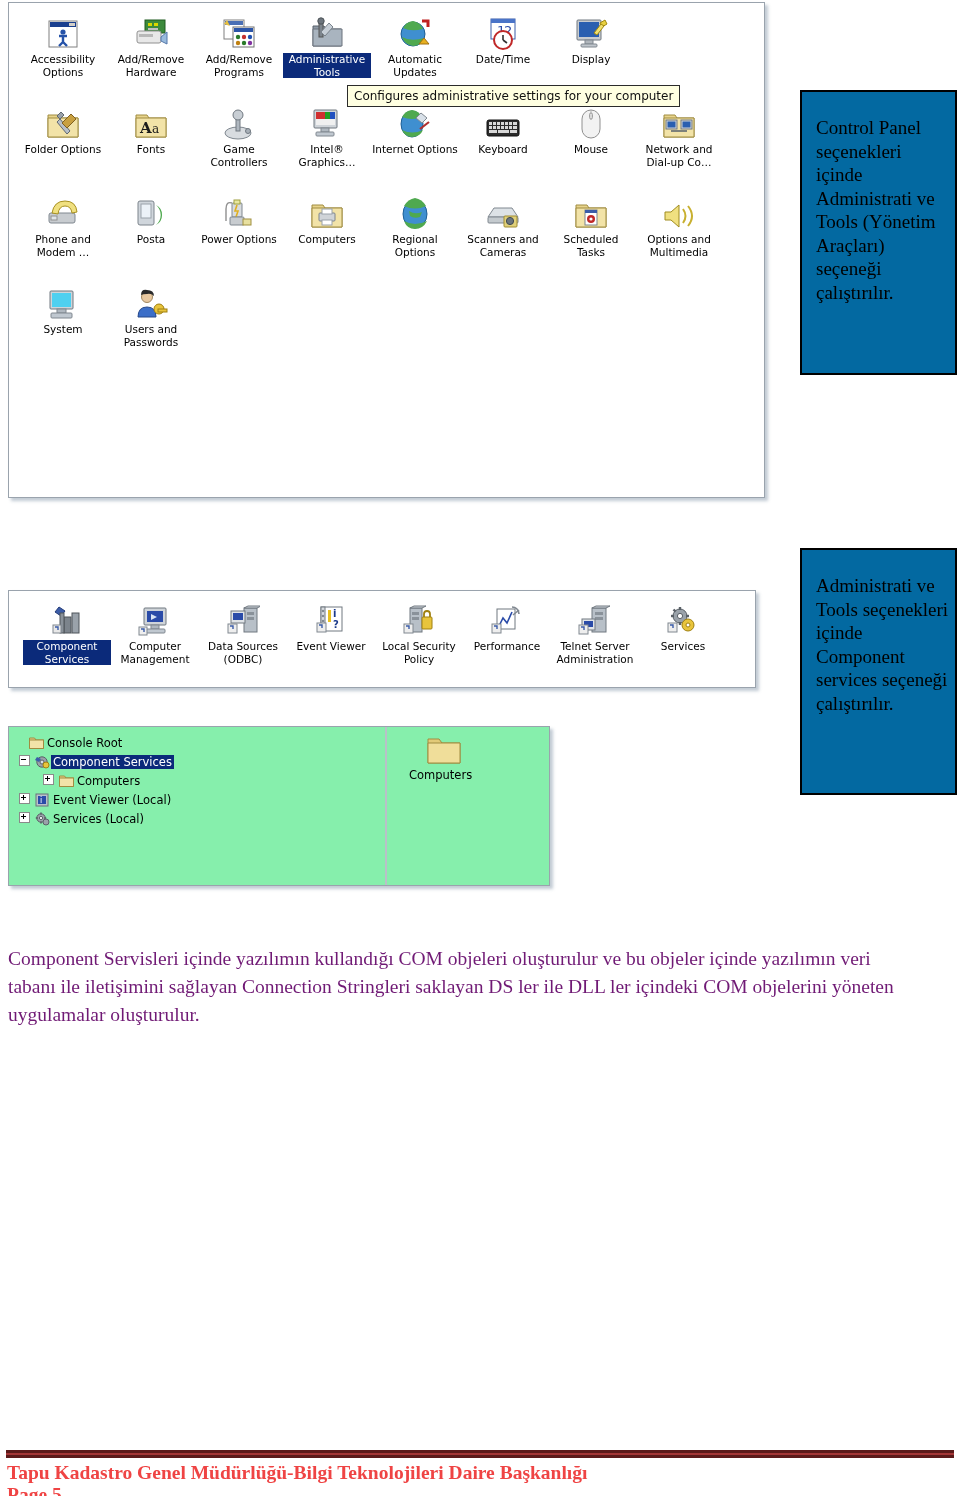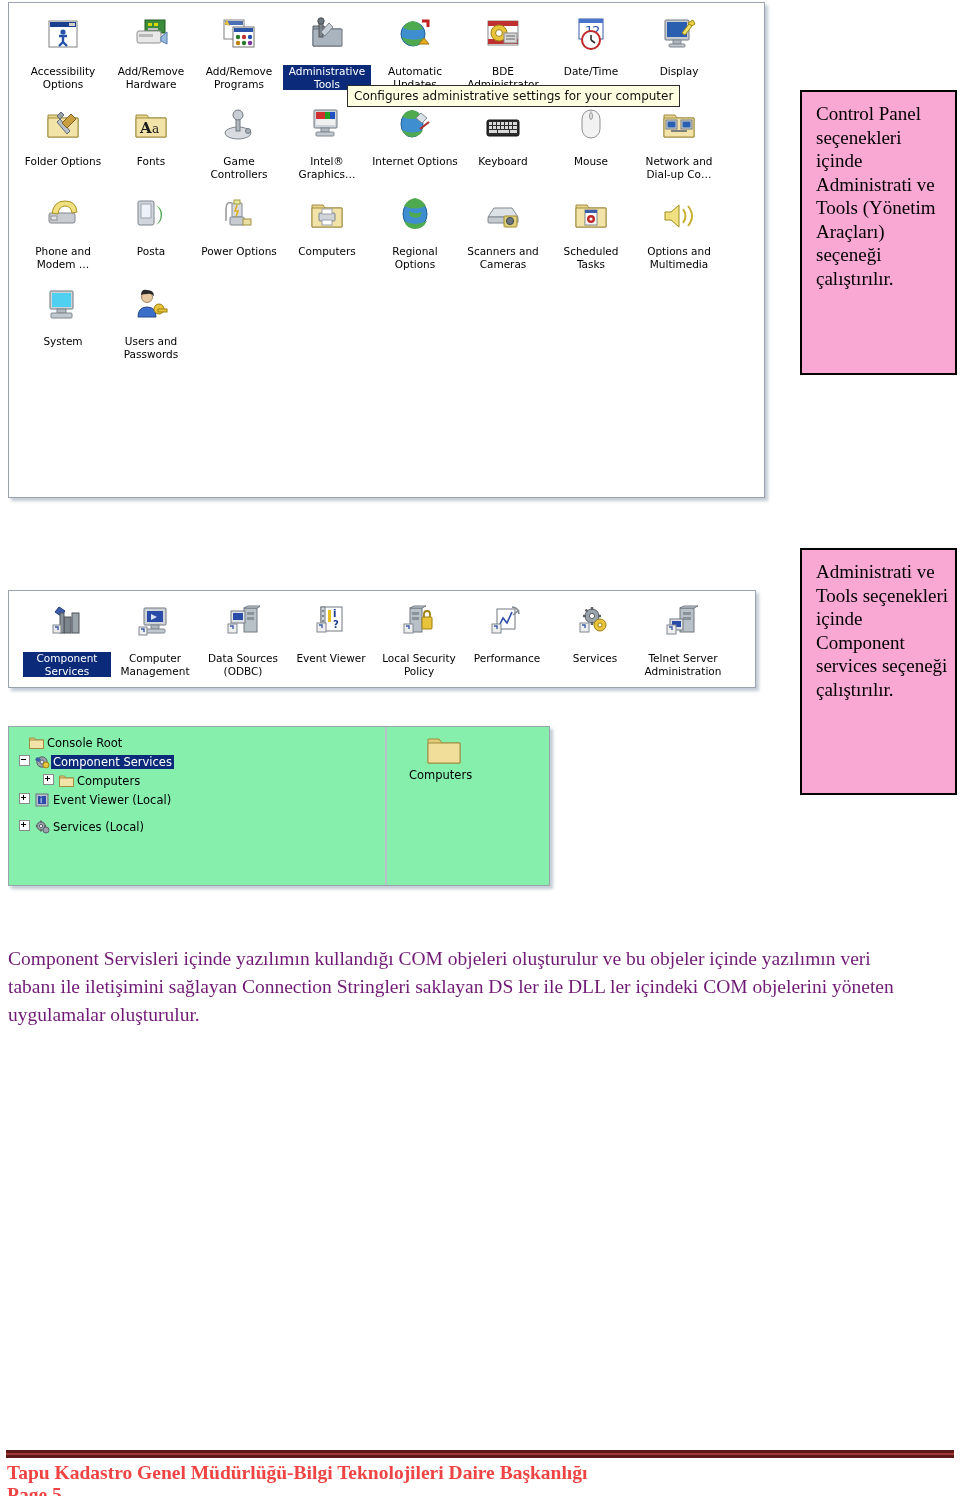--- a/index.html
+++ b/index.html
@@ -52,21 +52,20 @@
   .cp-ico {
     height: 42px;
     display: flex;
     align-items: flex-end;
     justify-content: center;
     margin-bottom: 2px;
   }
   .cp-lab {
     display: inline-block;
     padding: 0 1px;
-    margin-top: 12px;
   }
   .cp-cell.sel .cp-lab {
     background: #0b2a7a;
     color: #ffffff;
   }
   
   #cp-tooltip {
     position: absolute;
     left: 338px;
     top: 82px;
@@ -77,27 +76,27 @@
     color: #101010;
     padding: 3px 6px 3px 6px;
     white-space: nowrap;
     z-index: 20;
   }
 
   
   .callout {
     position: absolute;
     border: 2px solid #000;
-    background: #f9a8d4;
+    background: #0369a1;
     box-sizing: border-box;
     font-family: "Liberation Serif", serif;
     font-size: 19px;
     line-height: 23.5px;
     color: #000;
-    padding: 10px 6px 8px 14px;
+    padding: 24px 6px 8px 14px;
   }
   #callout-1 { left: 800px; top: 90px;  width: 157px; height: 285px; }
   #callout-2 { left: 800px; top: 548px; width: 157px; height: 247px; }
 
   
   #at-window {
     position: absolute;
     left: 8px;
     top: 590px;
     width: 748px;
@@ -325,34 +324,20 @@
             <circle cx="15" cy="17" r="12" fill="#3f8fd0" stroke="#1d5f96"></circle>
             <path d="M5 11 q8 4 20 1 q-3 -7 -10 -8 q-7 1 -10 7z" fill="#4fa94f"></path>
             <path d="M4 20 q9 5 22 1 q-3 8 -11 8 q-8 -1 -11 -9z" fill="#4fa94f"></path>
             <path d="M24 4 l6 0 l0 6" stroke="#c02020" stroke-width="3" fill="none"></path>
             <path d="M26 21 l5 6 l-10 0z" fill="#e8b020" stroke="#a07010"></path>
           </svg>
         </div>
         <span class="cp-lab">Automatic Updates</span>
       </div>
 
-      <div class="cp-cell">
-        <div class="cp-ico">
-          <svg width="34" height="34" viewBox="0 0 34 34">
-            <rect x="2" y="4" width="30" height="24" fill="#fff" stroke="#888"></rect>
-            <rect x="2" y="4" width="30" height="5" fill="#c03030"></rect>
-            <rect x="2" y="22" width="30" height="5" fill="#c03030"></rect>
-            <circle cx="13" cy="16" r="8" fill="#e8c43c" stroke="#a08010"></circle>
-            <circle cx="13" cy="16" r="3.4" fill="#fff" stroke="#a08010"></circle>
-            <rect x="18" y="16" width="13" height="10" fill="#d8d8d8" stroke="#888"></rect>
-            <path d="M20 19 h9 M20 22 h9" stroke="#666" stroke-width="1"></path>
-          </svg>
-        </div>
-        <span class="cp-lab">BDE Administrator</span>
-      </div>
 
       <div class="cp-cell">
         <div class="cp-ico">
           <svg width="34" height="34" viewBox="0 0 34 34">
             <rect x="5" y="2" width="24" height="20" fill="#fff" stroke="#3b5ca8"></rect>
             <rect x="5" y="2" width="24" height="4" fill="#4a74c8"></rect>
             <text x="11" y="18" font-family="DejaVu Sans, sans-serif" font-size="13" fill="#2a4ba8">1</text>
             <text x="18" y="18" font-family="DejaVu Sans, sans-serif" font-size="13" fill="#2a4ba8">2</text>
             <circle cx="17" cy="23" r="9" fill="#fff" stroke="#c02828" stroke-width="2"></circle>
             <path d="M17 23 v-5 M17 23 l4 3" stroke="#303030" stroke-width="1.6"></path>
@@ -723,54 +708,54 @@
           <rect x="2" y="19" width="9" height="9" fill="#eee" stroke="#808890"></rect>
           <path d="M4 21 l3 0 l0 3" stroke="#3b5ca8" stroke-width="1.4" fill="none"></path>
         </svg>
       </div>
       <span class="cp-lab">Performance</span>
     </div>
 
     <div class="at-cell">
       <div class="at-ico">
         <svg width="34" height="32" viewBox="0 0 34 32">
+          <rect x="14" y="3" width="14" height="24" fill="#b8c0c8" stroke="#707880"></rect>
+          <path d="M14 3 l4 -2 h14 l-4 2z" fill="#d0d6dc" stroke="#707880"></path>
+          <rect x="17" y="7" width="8" height="3" fill="#8a929a"></rect>
+          <rect x="17" y="12" width="8" height="3" fill="#8a929a"></rect>
+          <rect x="4" y="14" width="13" height="11" fill="#e0e4e8" stroke="#707880"></rect>
+          <rect x="6" y="16" width="9" height="6" fill="#2a4ba8"></rect>
+          <rect x="1" y="20" width="9" height="9" fill="#eee" stroke="#808890"></rect>
+          <path d="M3 22 l3 0 l0 3" stroke="#3b5ca8" stroke-width="1.4" fill="none"></path>
+        </svg>
+      </div>
+      <span class="cp-lab">Telnet Server Administration</span>
+    </div>
+
+    <div class="at-cell">
+      <div class="at-ico">
+        <svg width="34" height="32" viewBox="0 0 34 32">
           <circle cx="14" cy="11" r="7" fill="#9aa2aa" stroke="#5a6067"></circle>
           <circle cx="14" cy="11" r="2.6" fill="#fff" stroke="#5a6067"></circle>
           <g stroke="#5a6067" stroke-width="2.4">
             <path d="M14 2 v3"></path>
               <path d="M14 17 v3"></path>
               <path d="M5 11 h3"></path>
               <path d="M20 11 h3"></path>
             <path d="M7.5 4.5 l2 2"></path>
               <path d="M18.5 15.5 l2 2"></path>
           </g>
           <circle cx="22" cy="20" r="6" fill="#e8c43c" stroke="#a08010"></circle>
           <circle cx="22" cy="20" r="2" fill="#fff" stroke="#a08010"></circle>
           <rect x="2" y="18" width="9" height="9" fill="#eee" stroke="#808890"></rect>
           <path d="M4 20 l3 0 l0 3" stroke="#3b5ca8" stroke-width="1.4" fill="none"></path>
         </svg>
       </div>
       <span class="cp-lab">Services</span>
     </div>
-
-    <div class="at-cell">
-      <div class="at-ico">
-        <svg width="34" height="32" viewBox="0 0 34 32">
-          <rect x="14" y="3" width="14" height="24" fill="#b8c0c8" stroke="#707880"></rect>
-          <path d="M14 3 l4 -2 h14 l-4 2z" fill="#d0d6dc" stroke="#707880"></path>
-          <rect x="17" y="7" width="8" height="3" fill="#8a929a"></rect>
-          <rect x="17" y="12" width="8" height="3" fill="#8a929a"></rect>
-          <rect x="4" y="14" width="13" height="11" fill="#e0e4e8" stroke="#707880"></rect>
-          <rect x="6" y="16" width="9" height="6" fill="#2a4ba8"></rect>
-          <rect x="1" y="20" width="9" height="9" fill="#eee" stroke="#808890"></rect>
-          <path d="M3 22 l3 0 l0 3" stroke="#3b5ca8" stroke-width="1.4" fill="none"></path>
-        </svg>
-      </div>
-      <span class="cp-lab">Telnet Server Administration</span>
-    </div>
   </div>
 </div>
 
 <div class="callout" id="callout-2">Administrati ve Tools seçenekleri içinde Component services seçeneği çalıştırılır.</div>
 
 <div id="mmc-window">
   <div id="mmc-tree">
 
     <div class="tree-row">
       <span class="tw"></span>
@@ -812,21 +797,21 @@
       <span class="tree-ico">
         <svg width="14" height="14" viewBox="0 0 14 14">
           <rect x="1" y="1" width="12" height="12" fill="#b9c2ca" stroke="#6a727a"></rect>
           <rect x="3" y="3" width="8" height="8" fill="#2a4ba8"></rect>
           <text x="5" y="10" font-family="DejaVu Sans, sans-serif" font-size="8" fill="#fff">i</text>
         </svg>
       </span>
       <span class="tree-lab">Event Viewer (Local)</span>
     </div>
 
-    <div class="tree-row" style="padding-left:6px;margin-top:8px;">
+    <div class="tree-row" style="padding-left:6px;">
       <span class="tw"><span class="expander plus"></span></span>
       <span class="tree-ico">
         <svg width="15" height="14" viewBox="0 0 15 14">
           <circle cx="6" cy="6" r="4.2" fill="#9aa2aa" stroke="#5a6067"></circle>
           <circle cx="6" cy="6" r="1.6" fill="#fff" stroke="#5a6067"></circle>
           <g stroke="#5a6067" stroke-width="1.6">
               <path d="M6 0.5 v2"></path>
               <path d="M6 9.5 v2"></path>
               <path d="M0.8 6 h2"></path>
               <path d="M9.2 6 h2"></path>

